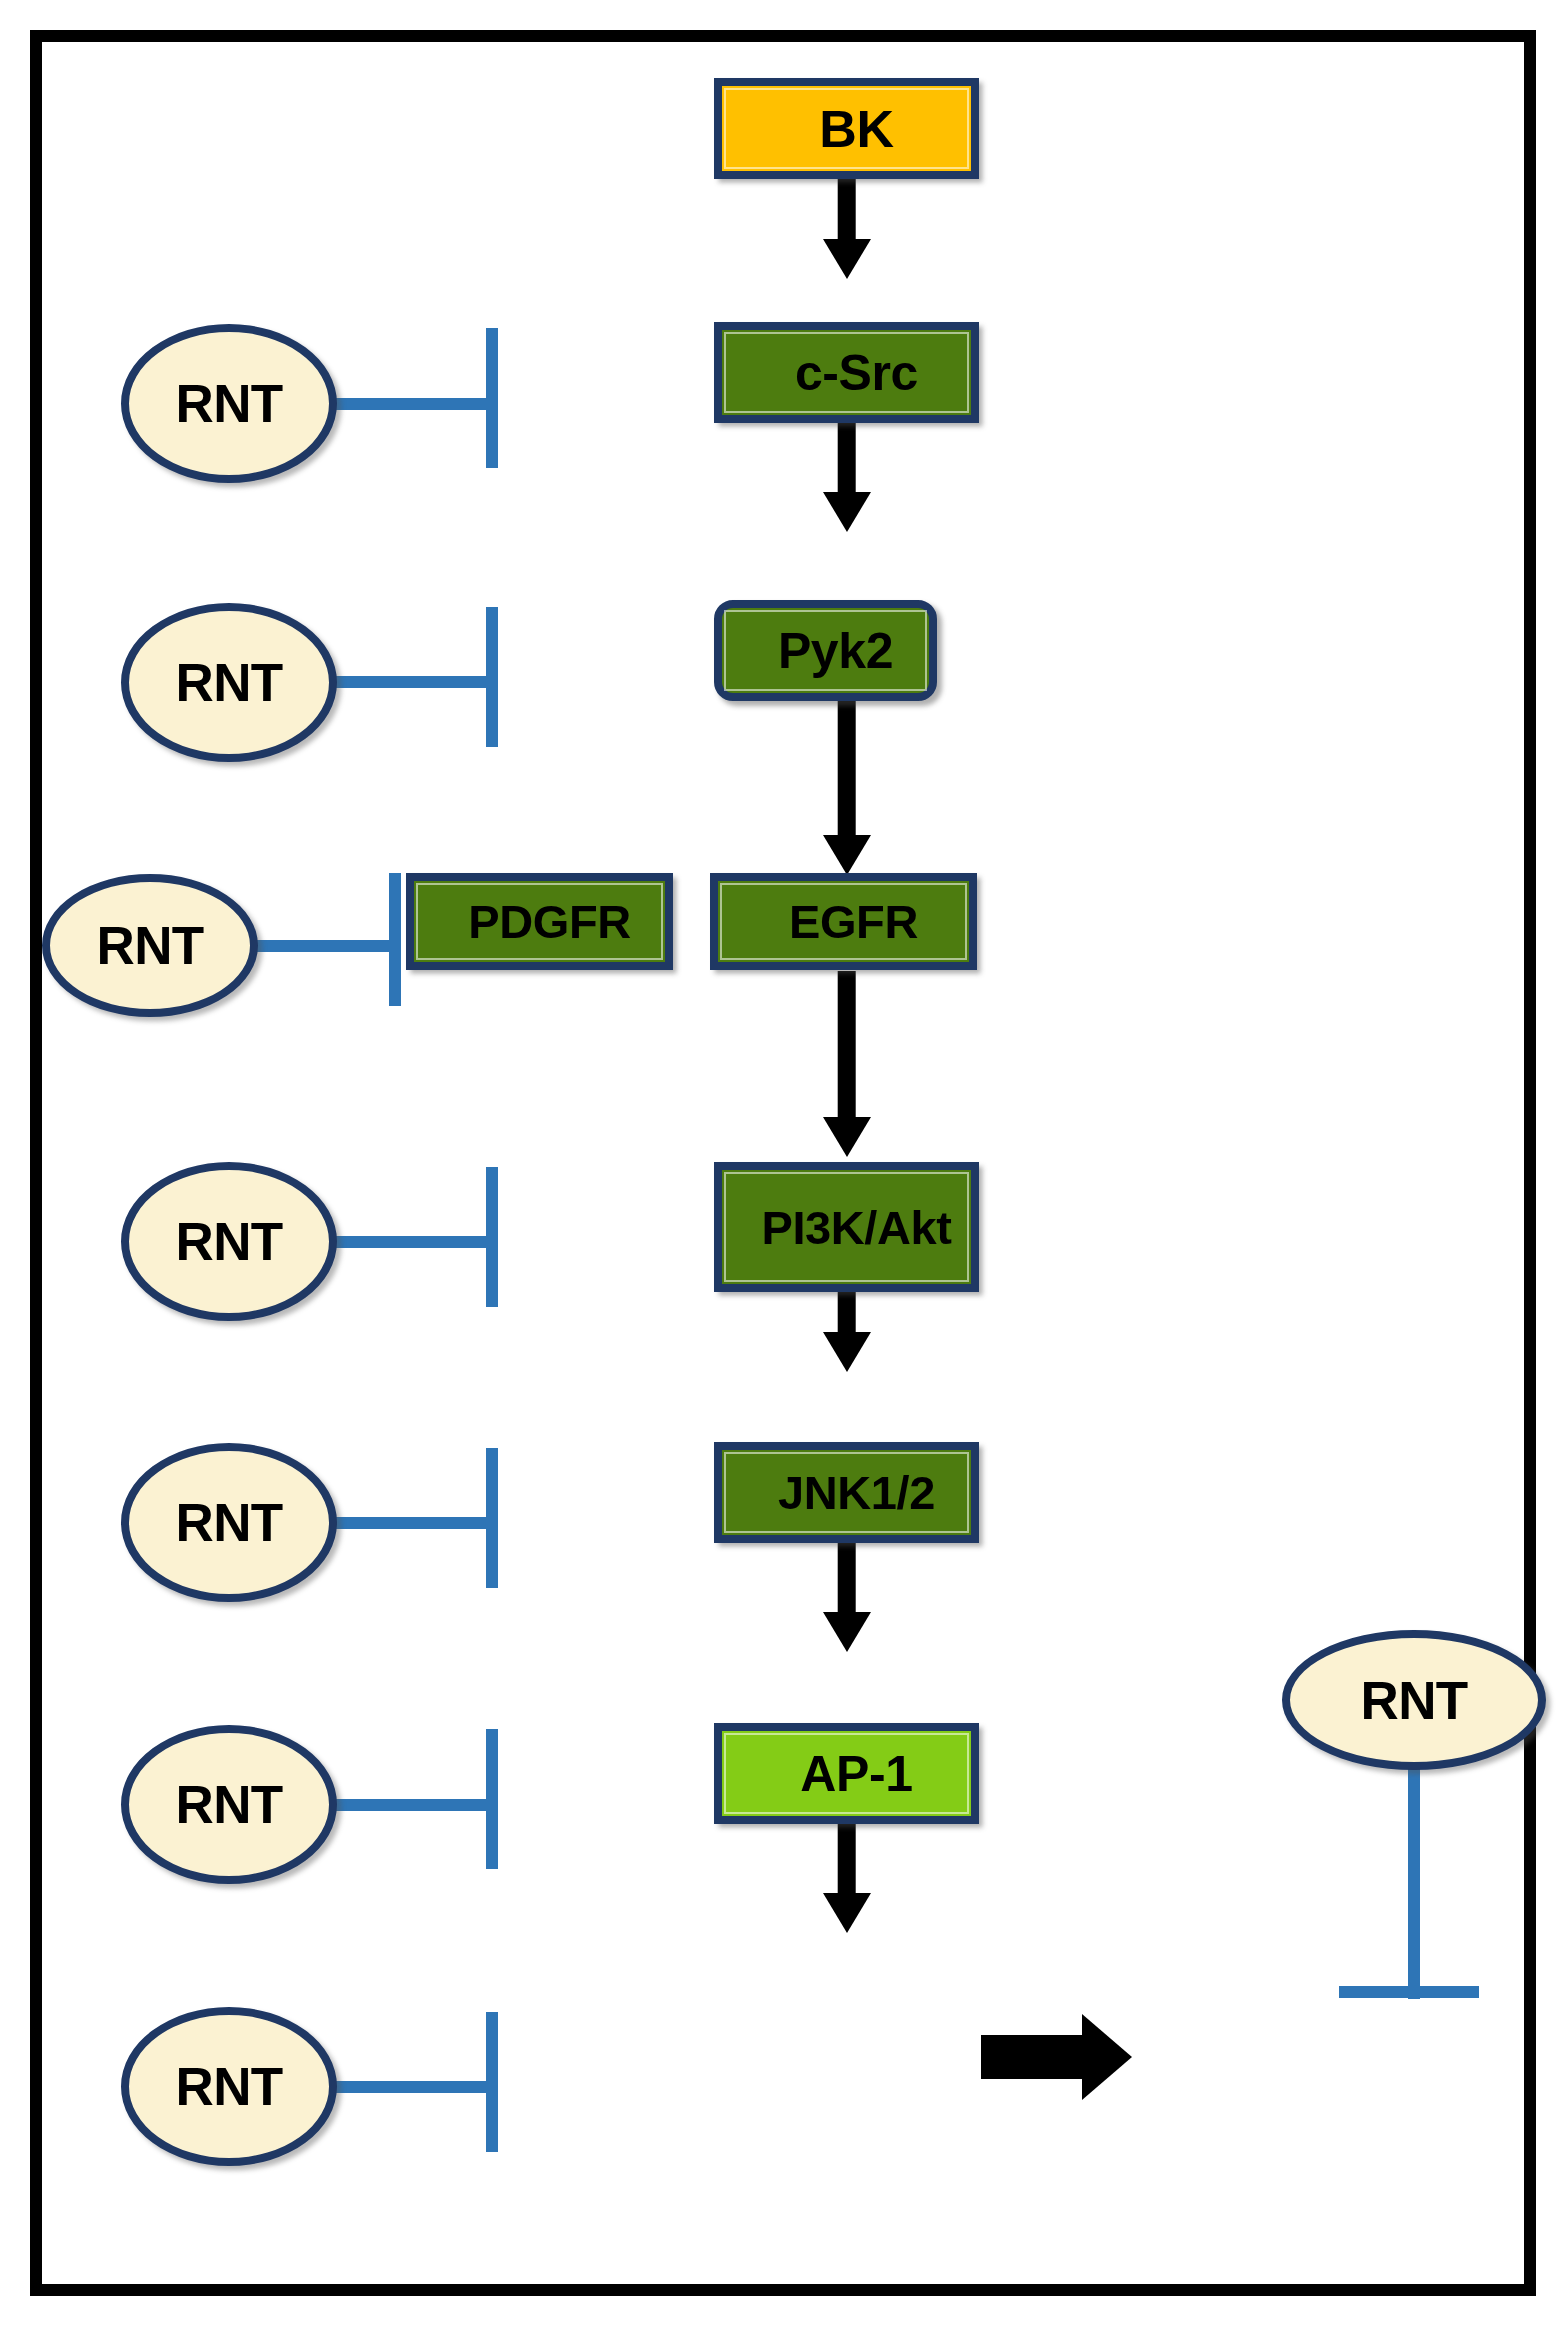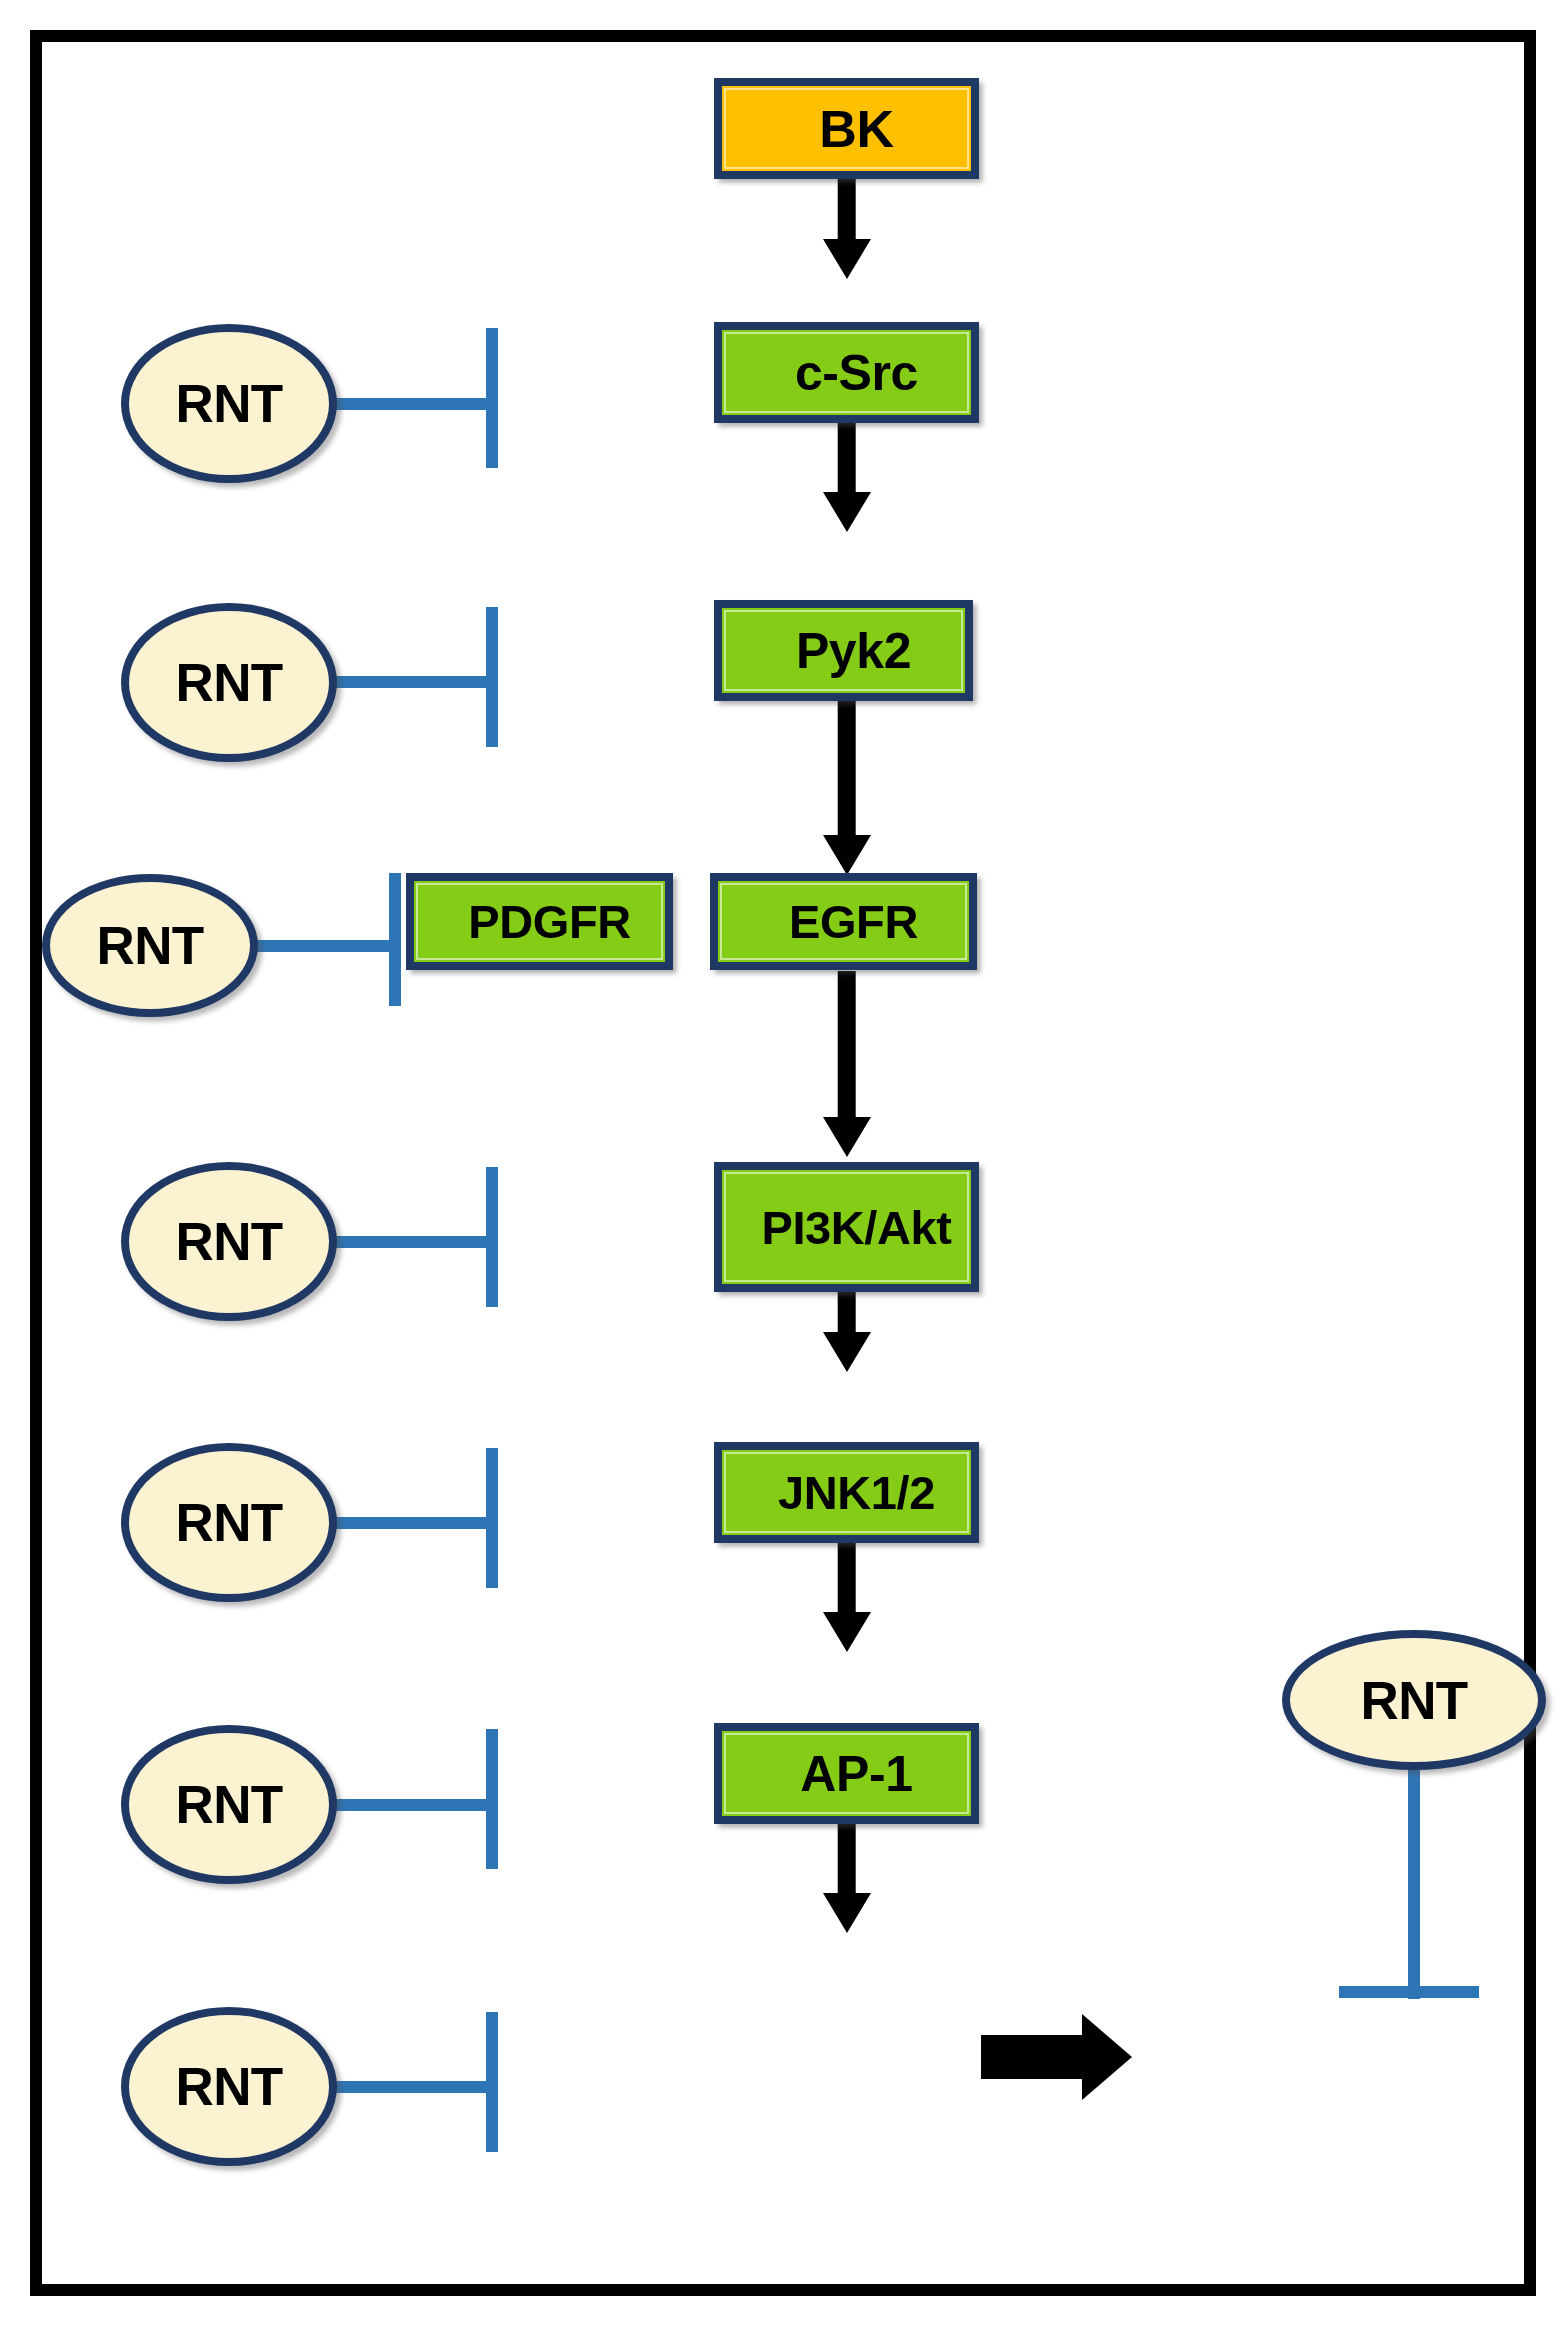--- a/index.html
+++ b/index.html
@@ -43,21 +43,21 @@
     box-shadow: 4.3px 4.3px 5px rgba(80,80,80,0.45);
     z-index: 6;
     padding-left: 20px;
   }
   .node-box .inner-line {
     position: absolute;
     left: 2.2px; top: 2.2px; right: 2.2px; bottom: 2.2px;
     border: 2.2px solid rgba(255,255,255,0.55);
     pointer-events: none;
   }
-  .box-blue   { background: #84cc16; }
+  .box-blue   { background: #4d7c0f; }
   .box-orange { background: #ffc000; }
   .box-green  { background: #84cc16; }
   .box-red    { background: #fe0000; }
   .box-gray   { background: #aab6cb; border-radius: 30px; }
 
   
   .rnt {
     position: absolute;
     box-sizing: border-box;
     background: #fbf2d2;
@@ -178,21 +178,21 @@
       <span class="shaft" style="height:72px;"></span>
       <span class="head"></span>
     </div>
 
     <div class="rnt" style="left:79px; top:561px; width:216px; height:159px;">
       <span>RNT</span>
     </div>
     <div class="inhib-h" style="left:293px; top:634px; width:163px;"></div>
     <div class="inhib-h-bar" style="left:444px; top:565px; height:140px;"></div>
 
-    <div class="node-box box-blue" style="left:672px; top:558px; width:259px; height:101px; font-size:50px;">
+    <div class="node-box box-blue" style="left:672px; top:558px; width:223px; height:101px; font-size:50px;border-radius:19px;">
       <span class="inner-line"></span>
       <span>Pyk2</span>
     </div>
 
     <div class="arrow-v" style="left:781px; top:659px; width:47px; height:174px;">
       <span class="shaft" style="height:136px;"></span>
       <span class="head"></span>
     </div>
 
     <div class="rnt" style="left:0px; top:832px; width:216px; height:143px;">

